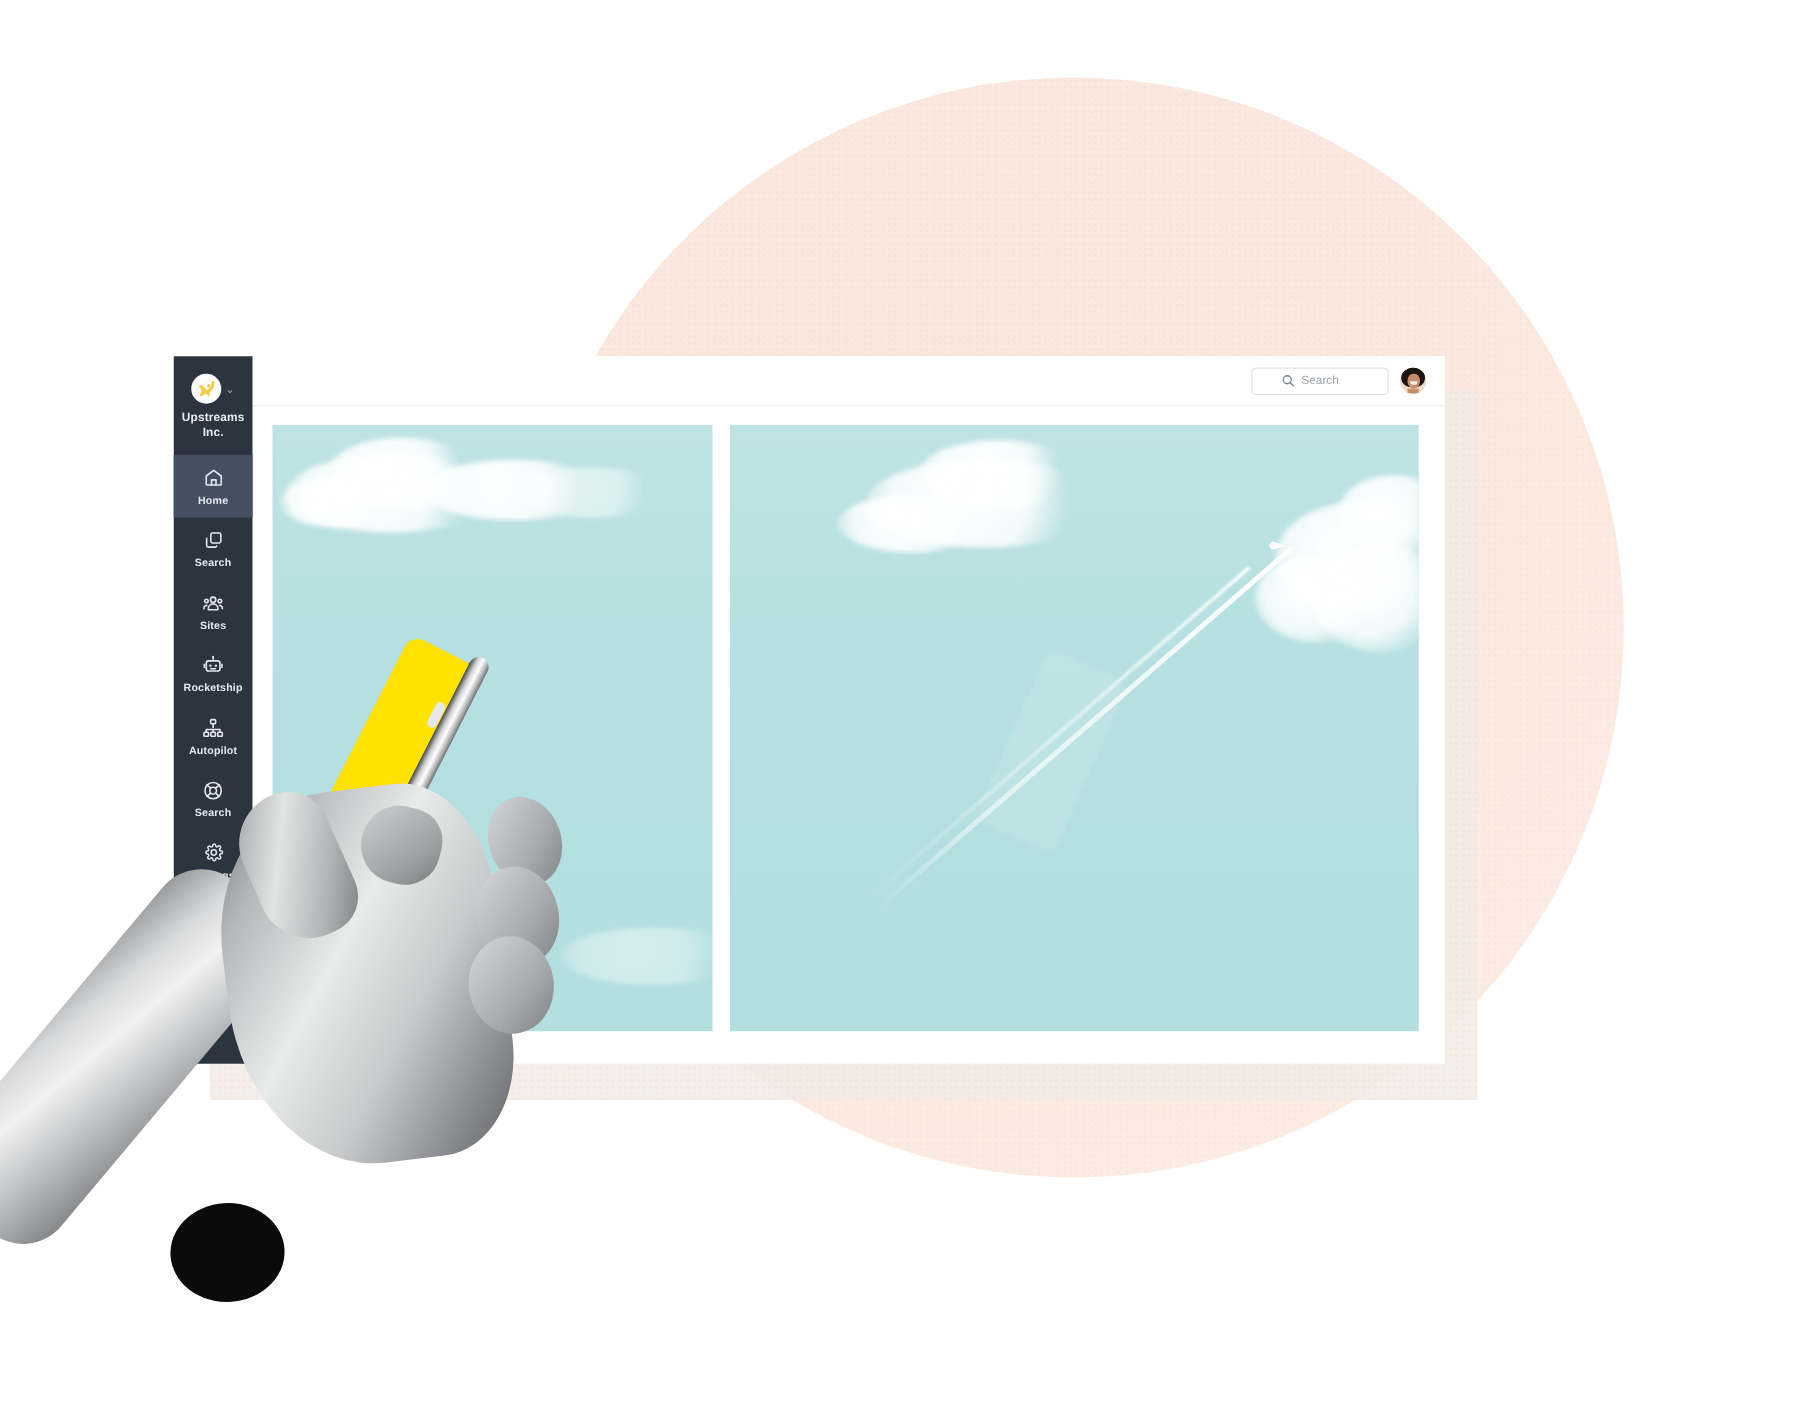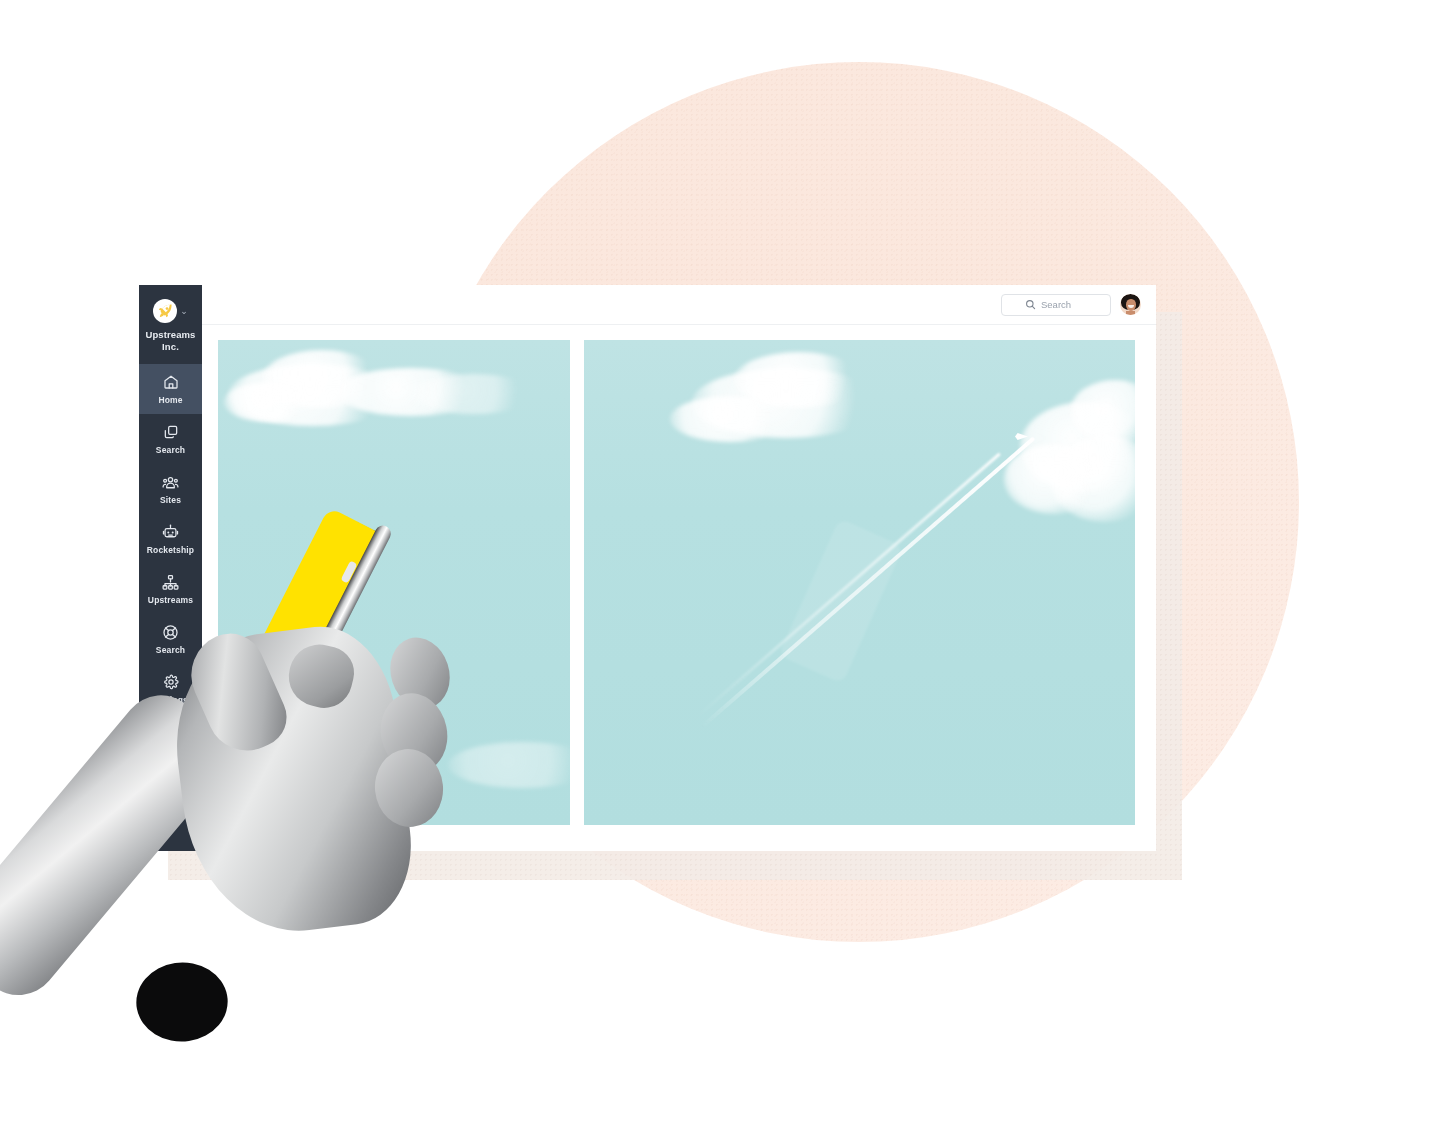--- a/index.html
+++ b/index.html
@@ -520,21 +520,21 @@
         <svg width="17" height="17" viewBox="0 0 24 24" fill="none" stroke="#e4e8ee" stroke-width="1.8" stroke-linecap="round" stroke-linejoin="round">
           <rect x="9.2" y="2.4" width="5.6" height="4.6" rx="1"></rect>
           <rect x="1.6" y="16.6" width="5.2" height="4.6" rx="1"></rect>
           <rect x="9.4" y="16.6" width="5.2" height="4.6" rx="1"></rect>
           <rect x="17.2" y="16.6" width="5.2" height="4.6" rx="1"></rect>
           <path d="M12 7v4.2"></path>
           <path d="M4.2 16.6v-3.1h15.6v3.1"></path>
           <path d="M12 13.5v3.1"></path>
         </svg>
       </span>
-      <span class="nav-label">Upstreams</span>
+      <span class="nav-label">Autopilot</span>
     </div>
 
     <div class="nav-item">
       <span class="nav-icon">
         <svg width="17" height="17" viewBox="0 0 24 24" fill="none" stroke="#e4e8ee" stroke-width="1.8" stroke-linecap="round" stroke-linejoin="round">
           <circle cx="12" cy="12" r="9.2"></circle>
           <circle cx="12" cy="12" r="3.8"></circle>
           <path d="M4.9 5.6 9.3 9.3M14.7 14.7l4.4 3.7M19.1 5.6l-4.4 3.7M9.3 14.7l-4.4 3.7"></path>
         </svg>
       </span>

